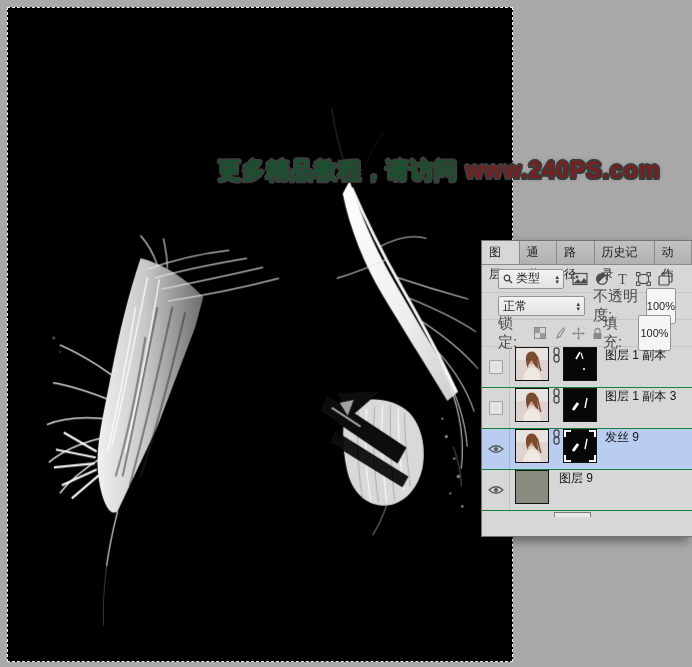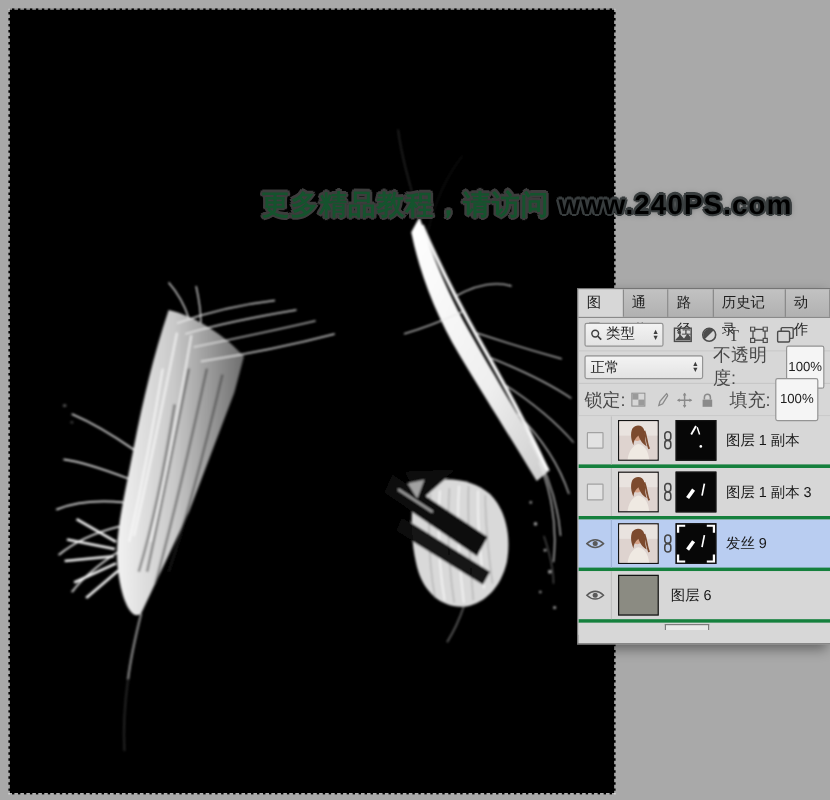--- a/index.html
+++ b/index.html
@@ -21,54 +21,54 @@
     font-size:23px;font-weight:bold;letter-spacing:1px;
   }
   .wm-cn{
     color:#14532d;
     text-shadow:2px 0 0 #3d3d3d,-2px 0 0 #3d3d3d,0 2px 0 #3d3d3d,0 -2px 0 #3d3d3d,
       1.5px 1.5px 0 #3d3d3d,-1.5px -1.5px 0 #3d3d3d,1.5px -1.5px 0 #3d3d3d,-1.5px 1.5px 0 #3d3d3d,
       0 0 5px rgba(0,0,0,.55);
     text-align:right;
   }
   .wm-url{
-    color:#000000;
+    color:#7f1d1d;
     text-shadow:2px 0 0 #383d3e,-2px 0 0 #383d3e,0 2px 0 #383d3e,0 -2px 0 #383d3e,
       1.5px 1.5px 0 #383d3e,-1.5px -1.5px 0 #383d3e,1.5px -1.5px 0 #383d3e,-1.5px 1.5px 0 #383d3e,
       0 0 5px rgba(0,0,0,.55);
   }
   
   .panel{
     position:absolute;left:481px;top:240px;width:211px;height:297px;z-index:5;
     background:#d7d7d7;border:1px solid #747474;border-right:none;box-sizing:border-box;
     box-shadow:-3px 4px 10px rgba(0,0,0,.42);
     font-size:12px;color:#222;overflow:hidden;
   }
   .tabbar{height:23px;background:#a0a0a0;display:flex;border-bottom:1px solid #8a8a8a;}
   .tab{
     padding:0 7px;line-height:22px;font-size:12px;color:#1d1d1d;
     background:linear-gradient(#c2c2c2,#b1b1b1);border-right:1px solid #8a8a8a;cursor:default;
   }
   .tab.active{background:#d7d7d7;}
-  .ctl-row{height:26px;display:flex;align-items:center;padding:0 5px;border-bottom:1px solid #c7c7c7;background:#d7d7d7;}
+  .ctl-row{height:26px;display:flex;align-items:center;padding:0 16px;border-bottom:1px solid #c7c7c7;background:#d7d7d7;}
   .combo{
     background:linear-gradient(#f3f3f3,#e3e3e3);border:1px solid #949494;border-radius:2px;
     height:20px;box-sizing:border-box;display:flex;align-items:center;padding:0 4px;color:#1d1d1d;
   }
   .spin{margin-left:auto;font-size:7px;line-height:5px;color:#3e3e3e;text-align:center;padding-left:4px;}
   .lbl{font-size:15px;color:#484848;}
   .vbox{
     width:36px;height:36px;box-sizing:border-box;background:#f5f5f5;border:1px solid #949494;border-radius:2px;
     font-size:11px;color:#1d1d1d;display:flex;align-items:center;justify-content:center;
   }
   .ficons{display:flex;align-items:center;gap:7px;margin-left:8px;}
   .lockicons{display:flex;align-items:center;gap:7px;margin-left:5px;}
   
   .llist{background:#d7d7d7;}
-  .lrow{height:40px;display:flex;align-items:center;border-bottom:3px solid #15803d;background:#d7d7d7;}
+  .lrow{height:40px;display:flex;align-items:flex-start;border-bottom:1px solid #15803d;background:#d7d7d7;}
   .lrow.selected{background:#b9cdf1;}
   .eyewell{width:27px;align-self:stretch;border-right:1px solid #c1c1c1;display:flex;align-items:center;justify-content:center;flex:none;}
   .eyebox{width:12px;height:12px;border:1px solid #a2a2a2;background:#e2e2e2;border-radius:1px;}
   .thumb{width:32px;height:32px;border:1px solid #141414;margin-left:5px;flex:none;overflow:hidden;background:#ded3cf;}
   .thumb.graylayer{background:#8b8b82;}
   .chainw{width:14px;display:flex;justify-content:center;flex:none;}
   .maskthumb{width:32px;height:32px;border:1px solid #141414;background:#070707;position:relative;flex:none;}
   .lname{margin-left:8px;font-size:12px;color:#161616;white-space:nowrap;}
   .peekrow{height:10px;position:relative;background:#d7d7d7;}
   .peek{position:absolute;left:72px;top:1px;width:37px;height:5px;background:#e9e9e9;border:1px solid #7c7c7c;border-bottom:none;box-sizing:border-box;}
@@ -404,21 +404,21 @@
     </div>
 
     <div class="lrow">
       <div class="eyewell">
         <svg width="16" height="10" viewBox="0 0 16 10">
           <path d="M1,5 Q8,-1.5 15,5 Q8,11.5 1,5 Z" fill="none" stroke="#5a5a5a" stroke-width="1.2"></path>
           <circle cx="8" cy="5" r="2.1" fill="#5a5a5a"></circle>
         </svg>
       </div>
       <div class="thumb graylayer"></div>
-      <span class="lname" style="margin-left:10px;">图层 6</span>
+      <span class="lname" style="margin-left:10px;">图层 9</span>
     </div>
 
     <div class="peekrow">
       <div class="peek"></div>
     </div>
   </div>
 
 
 </div>
 

